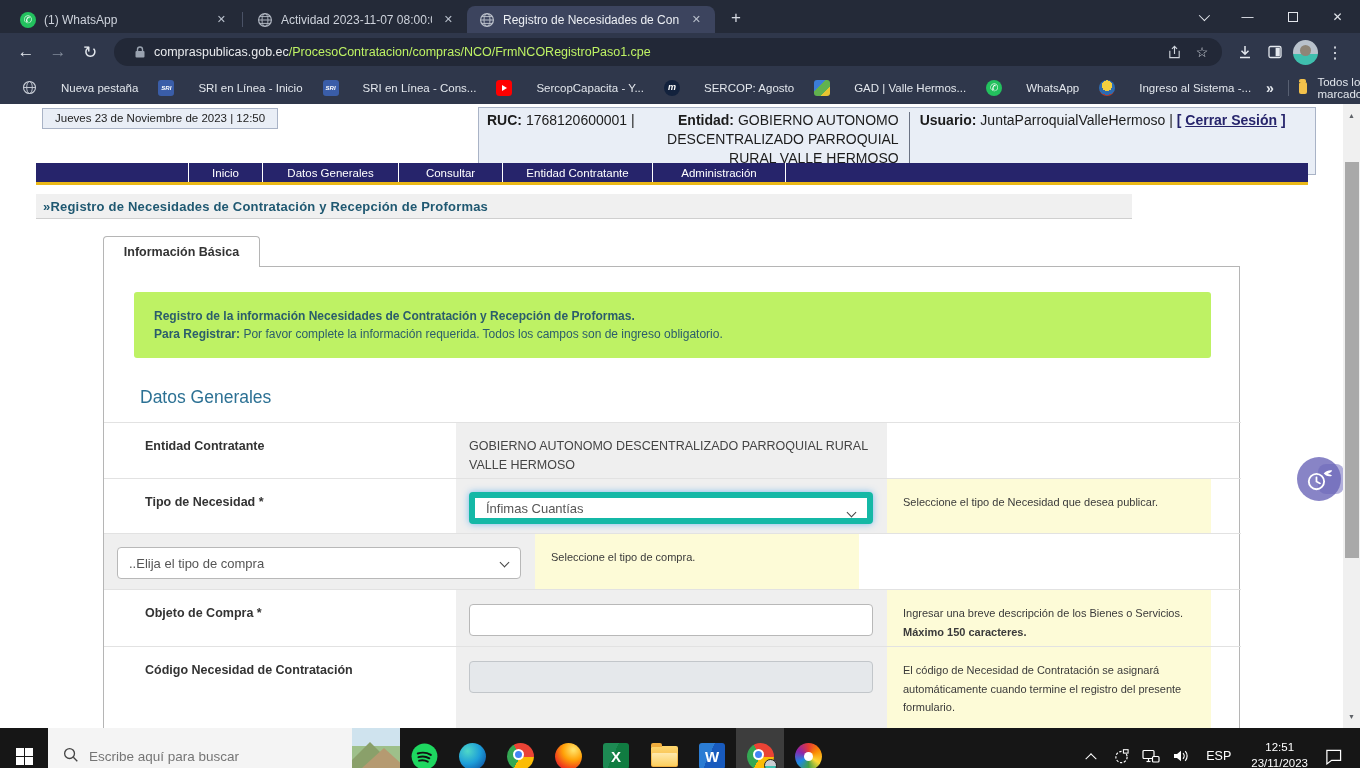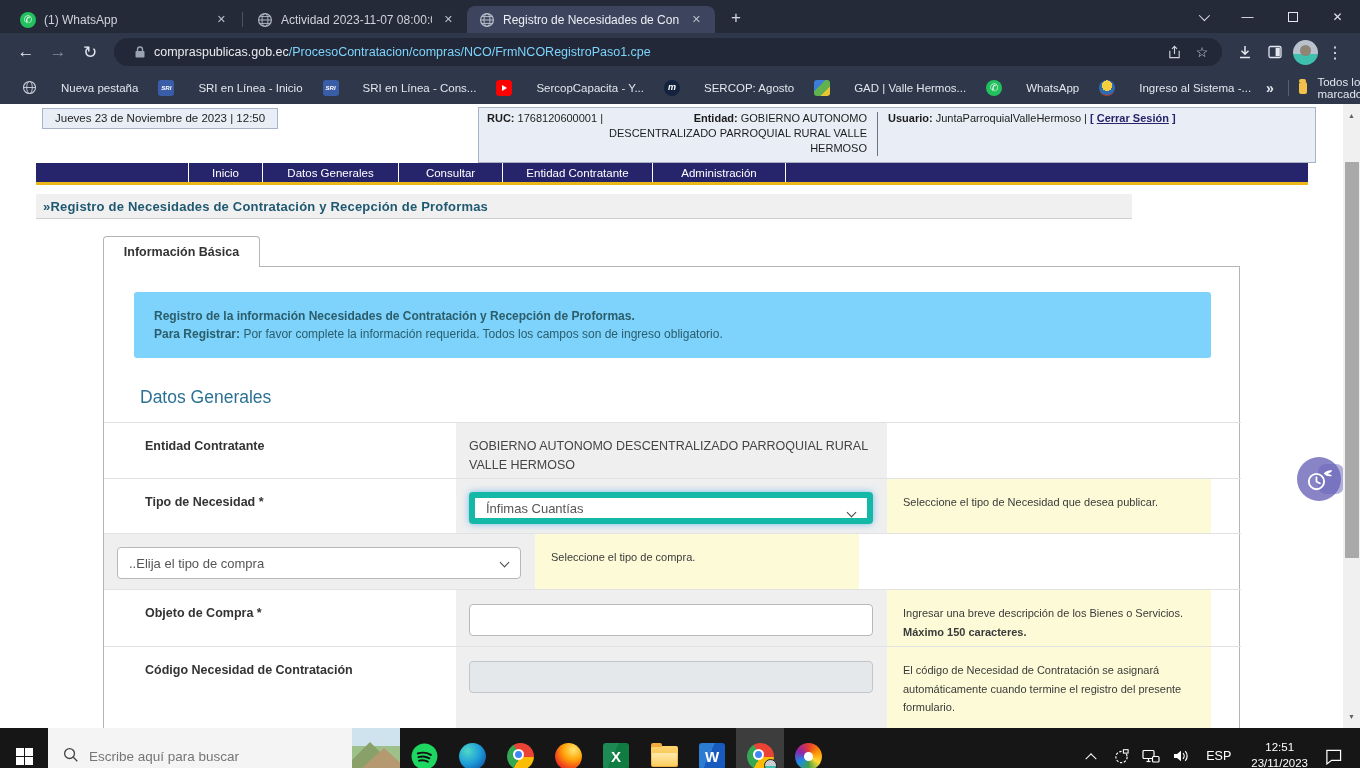--- a/index.html
+++ b/index.html
@@ -27,21 +27,21 @@
                transform:rotate(45deg) translateY(-2px); }
   .winbox { width:10px; height:10px; border:1.3px solid #e3e6ec; }
 
   .toolbar { position:absolute; left:0; top:33px; width:1360px; height:38px; background:#2f374b;
              display:flex; align-items:center; padding:0 10px; }
   .navbtn { width:32px; height:32px; display:grid; place-items:center; color:#e4e8ee; font-size:17px; }
   .navbtn.dim { color:#828b9a; }
   .omnibox { flex:1; height:28px; background:#222837; border-radius:14px; margin:0 8px;
              display:flex; align-items:center; padding:0 6px 0 12px; min-width:0; }
   .urltext { font-size:12.5px; color:#e8eaed; white-space:nowrap; overflow:hidden; flex:1; }
-  .urltext .path { color:#7dd3fc; }
+  .urltext .path { color:#bef264; }
   .omni-ic { width:28px; height:26px; display:grid; place-items:center; color:#cfd4dc; font-size:14px; flex:0 0 28px; }
   .tool-ic { width:30px; height:30px; display:grid; place-items:center; color:#e4e8ee; flex:0 0 30px; }
   .avatar { width:25px; height:25px; border-radius:50%;
             background:linear-gradient(#b9c2cc 58%, #3fbfae 58%); position:relative; overflow:hidden; }
   .avatar::after { content:""; position:absolute; left:7px; top:5px; width:11px; height:11px;
                    border-radius:50%; background:#8e8577; }
 
   .bookmarksbar { position:absolute; left:0; top:71px; width:1360px; height:33px; background:#2f374b;
                   display:flex; align-items:center; padding:0 12px; gap:2px; }
   .bm { display:flex; align-items:center; gap:24px; color:#e2e6ec; font-size:11.5px;
@@ -60,21 +60,21 @@
   .folder { width:15px; height:12px; background:#f3c14b; border-radius:2px; position:relative; }
   .folder::before { content:""; position:absolute; left:0; top:-3px; width:7px; height:3px; background:#f3c14b; border-radius:2px 2px 0 0; }
 
   
   .content { position:absolute; left:0; top:104px; width:1360px; height:624px; background:#fff; overflow:hidden;
              font-family:"Liberation Sans", sans-serif; }
   .datebox { position:absolute; left:42px; top:4px; height:21px; padding:3px 12px; background:#e9eef6;
              border:1px solid #a9b3c6; font-size:11.5px; color:#222; white-space:nowrap; }
   .hdr-right { position:absolute; left:478px; top:3px; width:838px; padding:3px 8px 6px 8px;
                background:#e9eef6; border:1px solid #a9b3c6; display:flex; align-items:flex-start;
-               font-size:11px; color:#1c1c1c; }
+               font-size:14px; color:#1c1c1c; }
   .hdr-right b { font-weight:bold; }
   .ruc { white-space:nowrap; padding-top:1px; }
   .entity { width:258px; text-align:right; margin-left:6px; line-height:1.35; }
   .vsep { width:1px; align-self:stretch; background:#6b7384; margin:1px 10px 0 10px; }
   .userline { white-space:nowrap; padding-top:1px; }
   .logout { color:#26246b; font-weight:bold; }
   .logout u { text-decoration:underline; }
 
   .mainnav { position:absolute; left:36px; top:59px; width:1272px; height:19px; background:#26246b;
              display:flex; align-items:stretch; }
@@ -87,21 +87,21 @@
 
   .titlebar { position:absolute; left:36px; top:90px; width:1096px; height:25px; background:#f0f0f0;
               border-bottom:1px solid #cfcfcf; display:flex; align-items:center; }
   .titlebar span { font-size:13px; font-weight:bold; color:#1f5871; padding-left:7px; letter-spacing:.2px; }
 
   .formtab { position:absolute; left:103px; top:132px; width:157px; height:31px; background:#fff;
              border:1px solid #b5b5b5; border-bottom:none; border-radius:4px 4px 0 0; z-index:2;
              display:grid; place-items:center; font-size:12.5px; font-weight:bold; color:#333; }
   .panel { position:absolute; left:103px; top:162px; width:1137px; height:500px; background:#fff;
            border:1px solid #b5b5b5; z-index:1; }
-  .infobox { position:absolute; left:30px; top:25px; width:1077px; height:66px; background:#7dd3fc;
+  .infobox { position:absolute; left:30px; top:25px; width:1077px; height:66px; background:#bef264;
              border-radius:3px; padding:15px 0 0 20px; color:#2b5d6b; font-size:12px; line-height:1.5; }
   .infobox .l1 { font-weight:bold; }
   .sectionhead { position:absolute; left:36px; top:120px; font-size:17.5px; color:#2c7194; }
   .formtable { position:absolute; left:0; top:155px; width:1137px; }
   .frow { display:flex; border-top:1px solid #e2e2e2; }
   .fcell-label { width:352px; padding:16px 8px 0 41px; font-size:12.5px; font-weight:bold; color:#333; }
   .fcell-field { width:431px; background:#efefef; position:relative; }
   .fcell-help { width:324px; background:#fdfbd7; padding:14px 16px 0 16px; font-size:11px; color:#3a3a3a; line-height:1.7; }
   .h1{height:56px}.h2{height:55px}.h3{height:56px}.h4{height:57px}.h5{height:85px}
   .static-value { padding:14px 16px 0 13px; font-size:12.5px; color:#444; line-height:1.5; }

